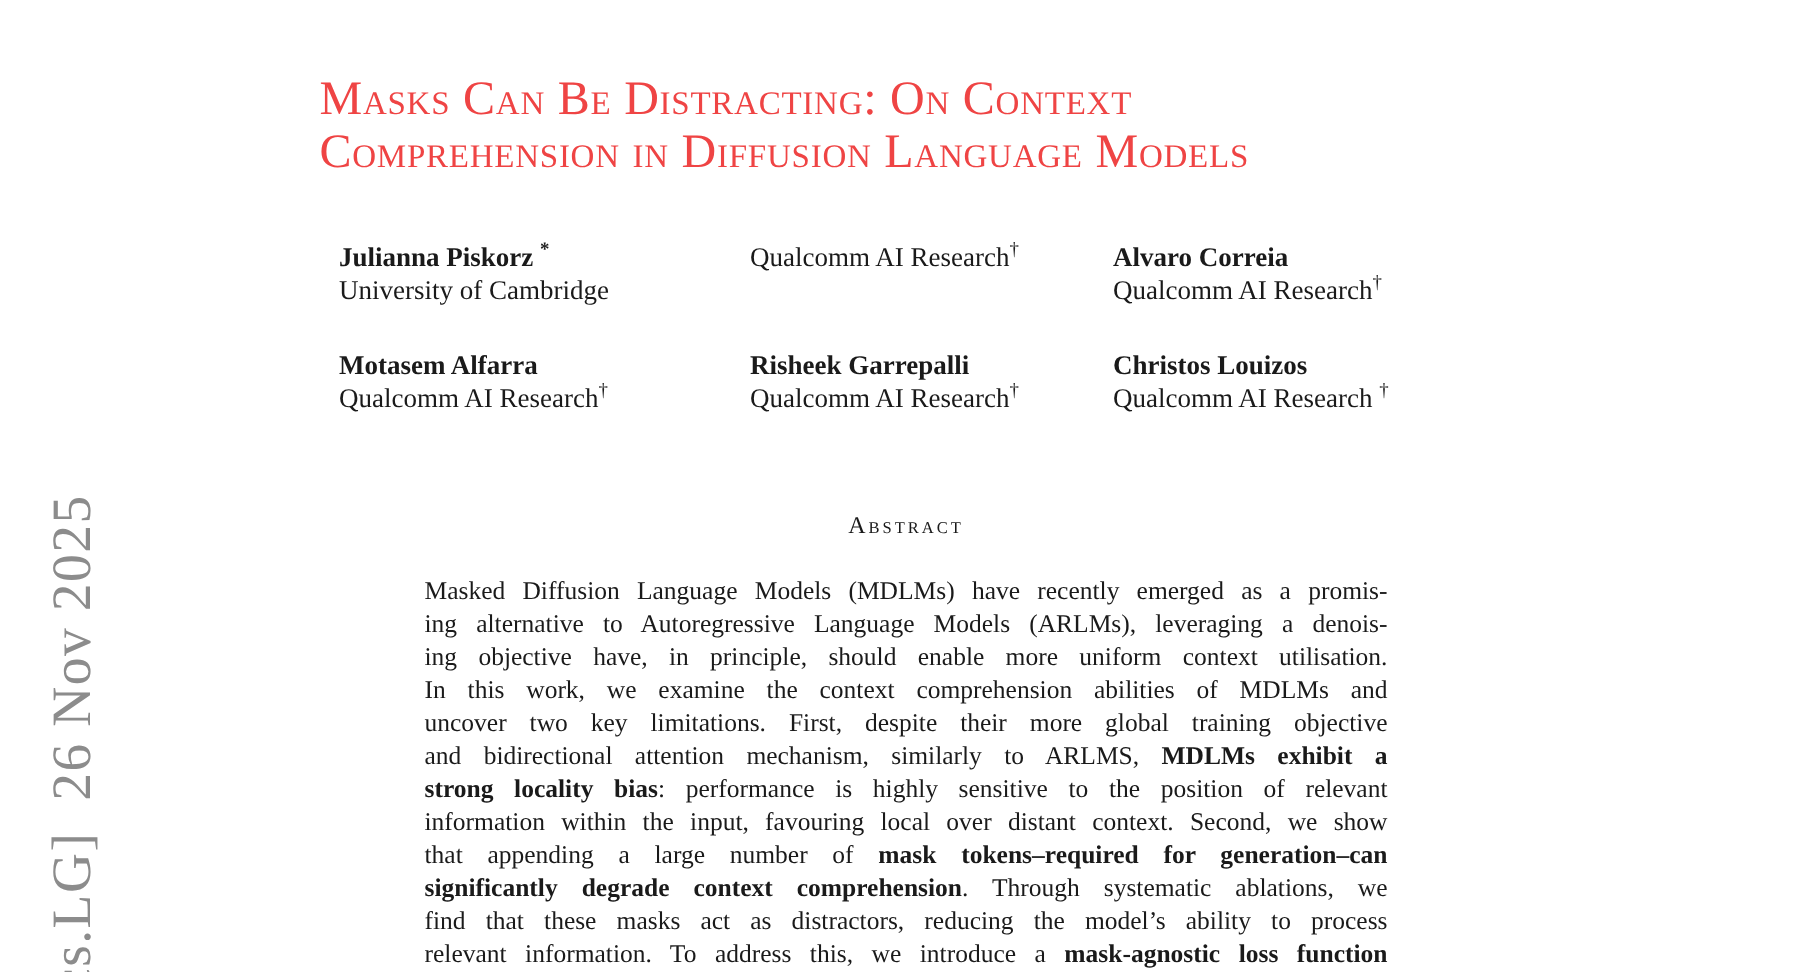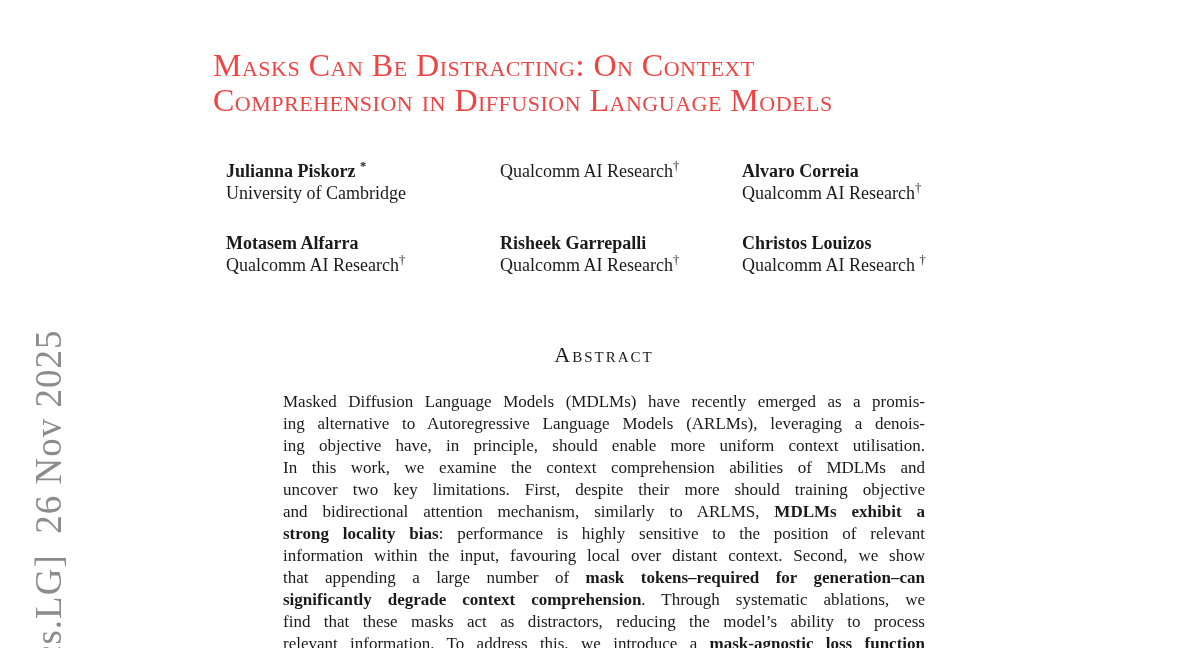--- a/index.html
+++ b/index.html
@@ -60,21 +60,21 @@
   }
   .abstract {
     position: absolute;
     left: 283px;
     top: 342px;
     width: 642px;
   }
   .abstract-heading {
     text-align: center;
     font-variant: small-caps;
-    font-size: 22px;
+    font-size: 16px;
     letter-spacing: 2px;
     margin-bottom: 23px;
   }
   .abstract-body {
     font-size: 17px;
     line-height: 22px;
   }
   .abs-line {
     text-align: justify;
     text-align-last: justify;
@@ -121,21 +121,21 @@
       </div>
     </div>
 
   <div class="abstract">
     <div class="abstract-heading">Abstract</div>
     <div class="abstract-body" id="abstract-body">
         <div class="abs-line"><span class="">Masked Diffusion Language Models (MDLMs) have recently emerged as a promis-</span></div>
         <div class="abs-line"><span class="">ing alternative to Autoregressive Language Models (ARLMs), leveraging a denois-</span></div>
         <div class="abs-line"><span class="">ing objective have, in principle, should enable more uniform context utilisation.</span></div>
         <div class="abs-line"><span class="">In this work, we examine the context comprehension abilities of MDLMs and</span></div>
-        <div class="abs-line"><span class="">uncover two key limitations. First, despite their more should training objective</span></div>
+        <div class="abs-line"><span class="">uncover two key limitations. First, despite their more global training objective</span></div>
         <div class="abs-line"><span class="">and bidirectional attention mechanism, similarly to ARLMS, </span><span class="b">MDLMs exhibit a</span></div>
         <div class="abs-line"><span class="b">strong locality bias</span><span class="">: performance is highly sensitive to the position of relevant</span></div>
         <div class="abs-line"><span class="">information within the input, favouring local over distant context. Second, we show</span></div>
         <div class="abs-line"><span class="">that appending a large number of </span><span class="b">mask tokens–required for generation–can</span></div>
         <div class="abs-line"><span class="b">significantly degrade context comprehension</span><span class="">. Through systematic ablations, we</span></div>
         <div class="abs-line"><span class="">find that these masks act as distractors, reducing the model’s ability to process</span></div>
         <div class="abs-line"><span class="">relevant information. To address this, we introduce a </span><span class="b">mask-agnostic loss function</span></div>
       </div>
   </div>
 

